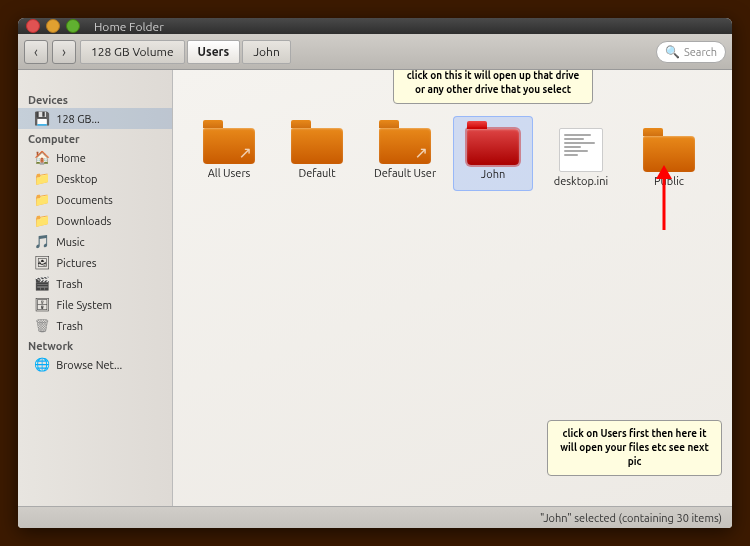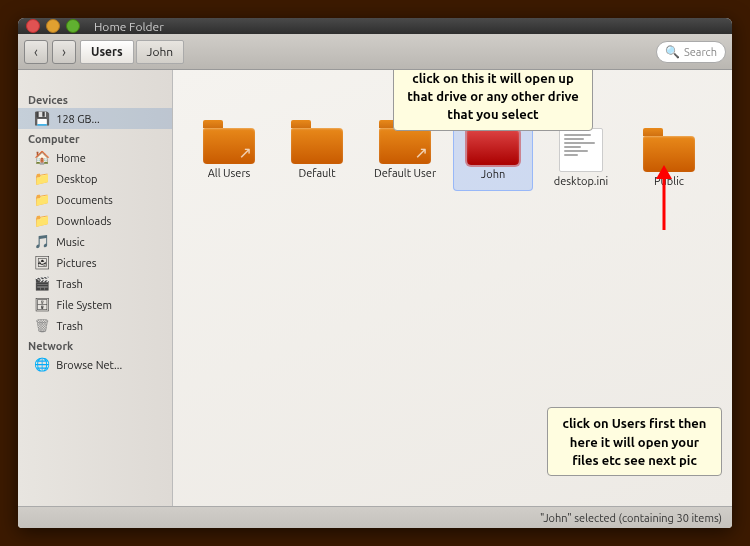--- a/index.html
+++ b/index.html
@@ -252,21 +252,21 @@
       flex-shrink: 0;
     }
 
     
     .callout {
       position: absolute;
       background: #fffde0;
       border: 1.5px solid #999;
       border-radius: 4px;
       padding: 6px 10px;
-      font-size: 13px;
+      font-size: 10px;
       color: #000;
       font-weight: bold;
       line-height: 1.4;
       z-index: 20;
       max-width: 200px;
       text-align: center;
     }
     .callout::after {
       content: '';
       position: absolute;
@@ -286,20 +286,21 @@
     <div class="window-btn btn-close"></div>
     <div class="window-btn btn-min"></div>
     <div class="window-btn btn-max"></div>
     <span class="titlebar-title">Home Folder</span>
   </div>
 
   <div class="toolbar">
     <div class="nav-btn">‹</div>
     <div class="nav-btn">›</div>
     <div class="breadcrumb-area">
+      <div class="breadcrumb-item">128 GB Volume</div>
       <div class="breadcrumb-item active">Users</div>
       <div class="breadcrumb-item">John</div>
     </div>
     <div class="search-area">
       <span style="color:#888;font-size:12px;">🔍</span>
       <span style="color:#888;font-size:11px;">Search</span>
     </div>
   </div>
 
   <div class="main-content">

